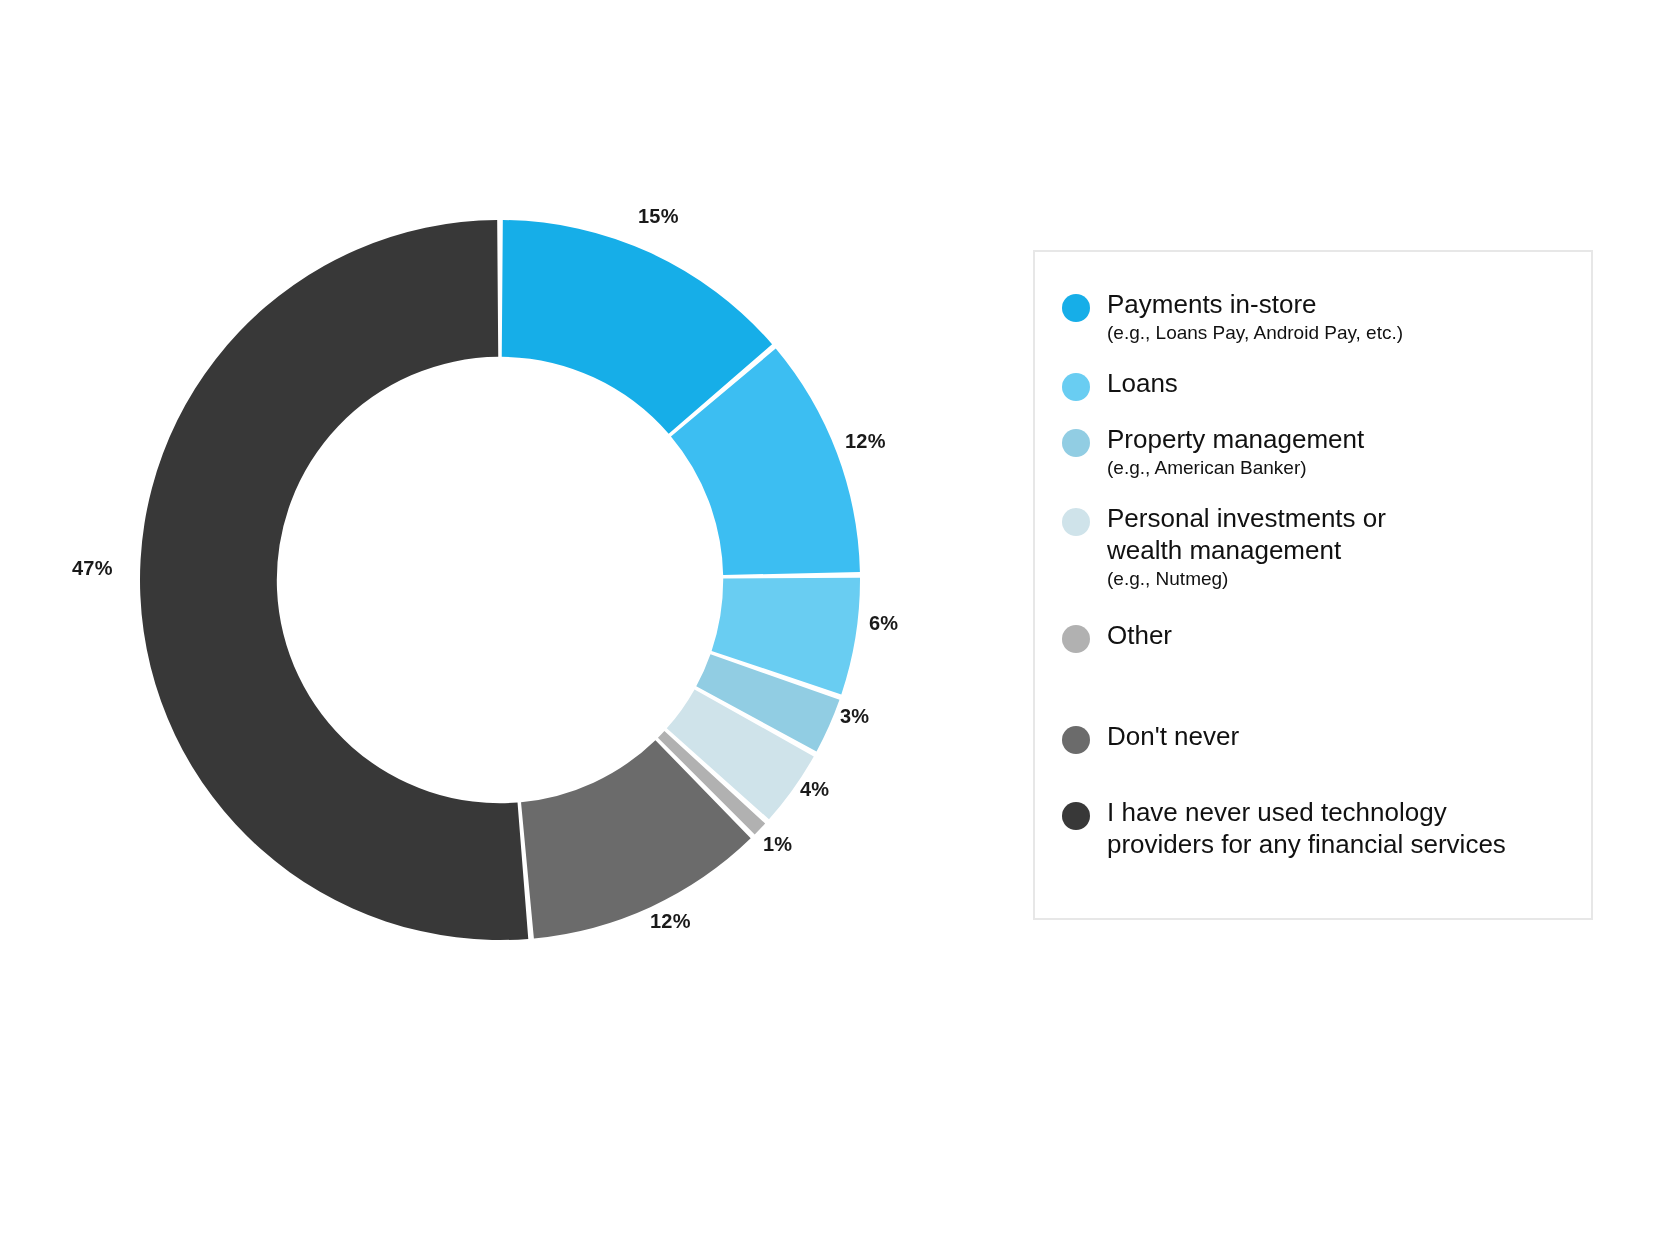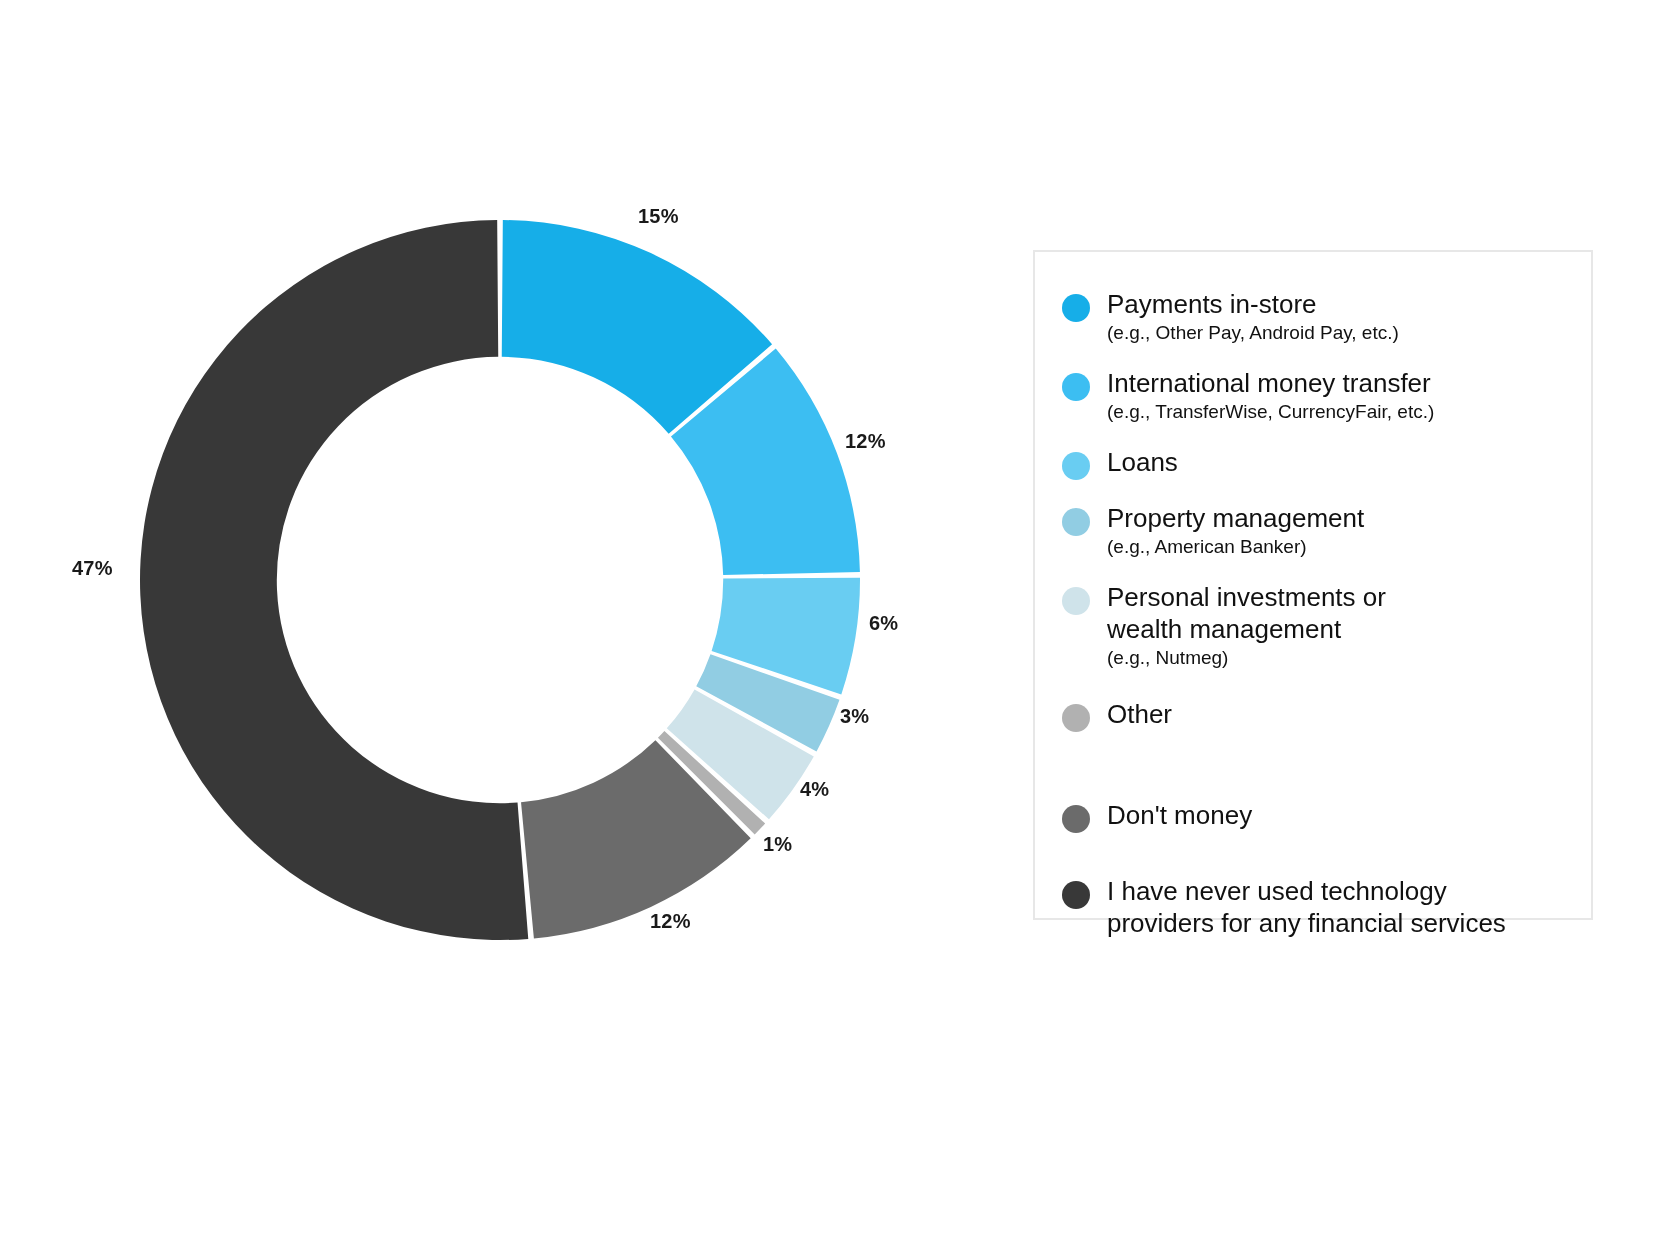--- a/index.html
+++ b/index.html
@@ -132,30 +132,21 @@
     </div>
 
   <div id="legend-box"></div>
   <div id="legend-list">
       <div class="legend-row">
         <div class="legend-dot-wrap">
           <span class="legend-dot" style="background: rgb(22, 174, 232);"></span>
         </div>
         <div class="legend-text">
           <div class="legend-title">Payments in-store</div>
-          <div class="legend-sub">(e.g., Other Pay, Android Pay, etc.)</div>
-        </div>
-      </div>
-      <div class="legend-row">
-        <div class="legend-dot-wrap">
-          <span class="legend-dot" style="background: rgb(60, 190, 242);"></span>
-        </div>
-        <div class="legend-text">
-          <div class="legend-title">International money transfer</div>
-          <div class="legend-sub">(e.g., TransferWise, CurrencyFair, etc.)</div>
+          <div class="legend-sub">(e.g., Loans Pay, Android Pay, etc.)</div>
         </div>
       </div>
       <div class="legend-row">
         <div class="legend-dot-wrap">
           <span class="legend-dot" style="background: rgb(105, 205, 242);"></span>
         </div>
         <div class="legend-text">
           <div class="legend-title">Loans</div>
         </div>
       </div>
@@ -184,21 +175,21 @@
         </div>
         <div class="legend-text">
           <div class="legend-title">Other</div>
         </div>
       </div>
       <div class="legend-row" style="margin-bottom: 42px;">
         <div class="legend-dot-wrap">
           <span class="legend-dot" style="background: rgb(107, 107, 107);"></span>
         </div>
         <div class="legend-text">
-          <div class="legend-title">Don't money</div>
+          <div class="legend-title">Don't never</div>
         </div>
       </div>
       <div class="legend-row">
         <div class="legend-dot-wrap">
           <span class="legend-dot" style="background: rgb(56, 56, 56);"></span>
         </div>
         <div class="legend-text">
           <div class="legend-title">I have never used technology
 providers for any financial services</div>
         </div>

